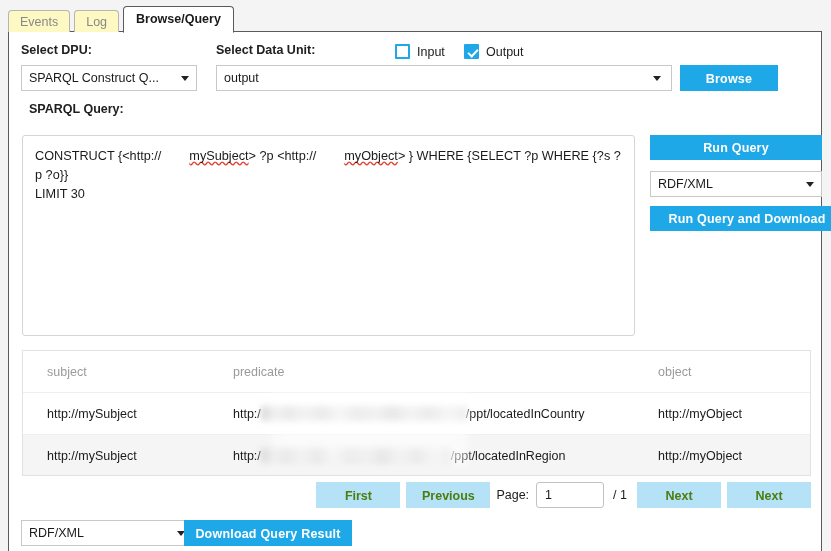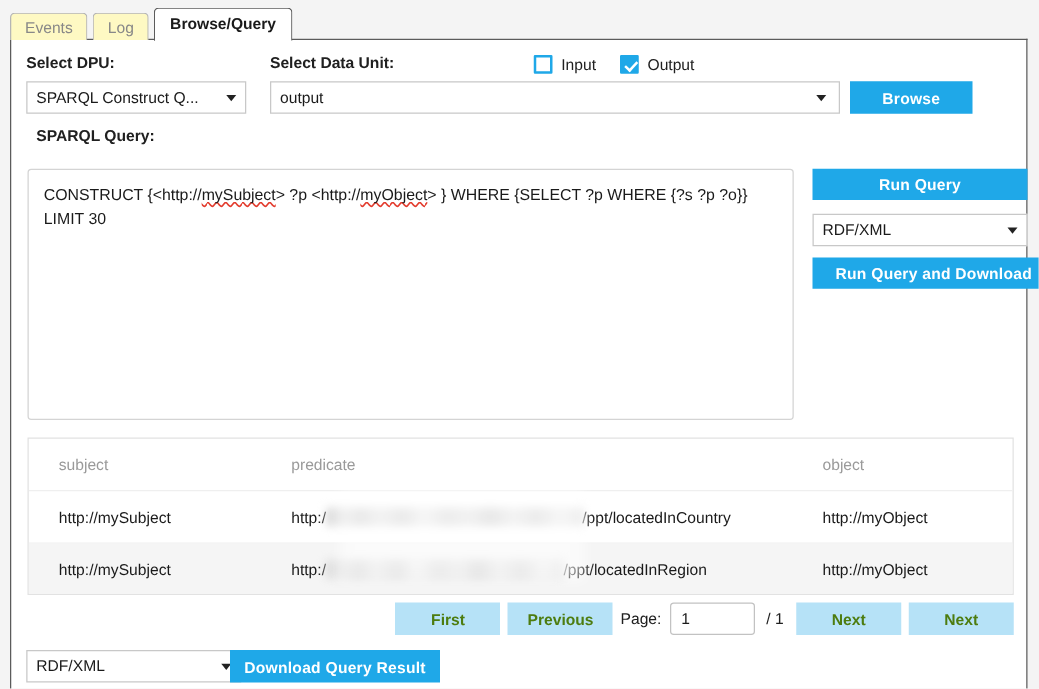--- a/index.html
+++ b/index.html
@@ -116,21 +116,20 @@
   #sel-fmt-dl  { left: 12px;  top: 488px; width: 172px; }
 
   
   .cbwrap {
     position: absolute;
     display: flex;
     align-items: flex-end;
     font-size: 12.5px;
     color: #202020;
     cursor: pointer;
-    margin-left: 32px;
   }
   #cb-input  { left: 386px; top: 12px; }
   #cb-output { left: 455px; top: 12px; }
   .box {
     width: 15px; height: 15px;
     box-sizing: border-box;
     border: 2px solid #1fa8e8;
     background: #fff;
     margin-right: 7px;
     position: relative;
@@ -191,20 +190,21 @@
     font-size: 12.7px;
     color: #1a1a1a;
     line-height: 19px;
     white-space: pre-wrap;
     word-break: break-word;
     font-family: "Liberation Sans", sans-serif;
   }
   .spell {
     text-decoration: underline wavy #e33c2e;
     text-decoration-skip-ink: none;
+    margin-left: 28px;
   }
 
   
   .table {
     position: absolute;
     left: 13px; top: 318px;
     width: 789px; height: 126px;
     box-sizing: border-box;
     border: 1px solid #e2e2e2;
     background: #fff;

